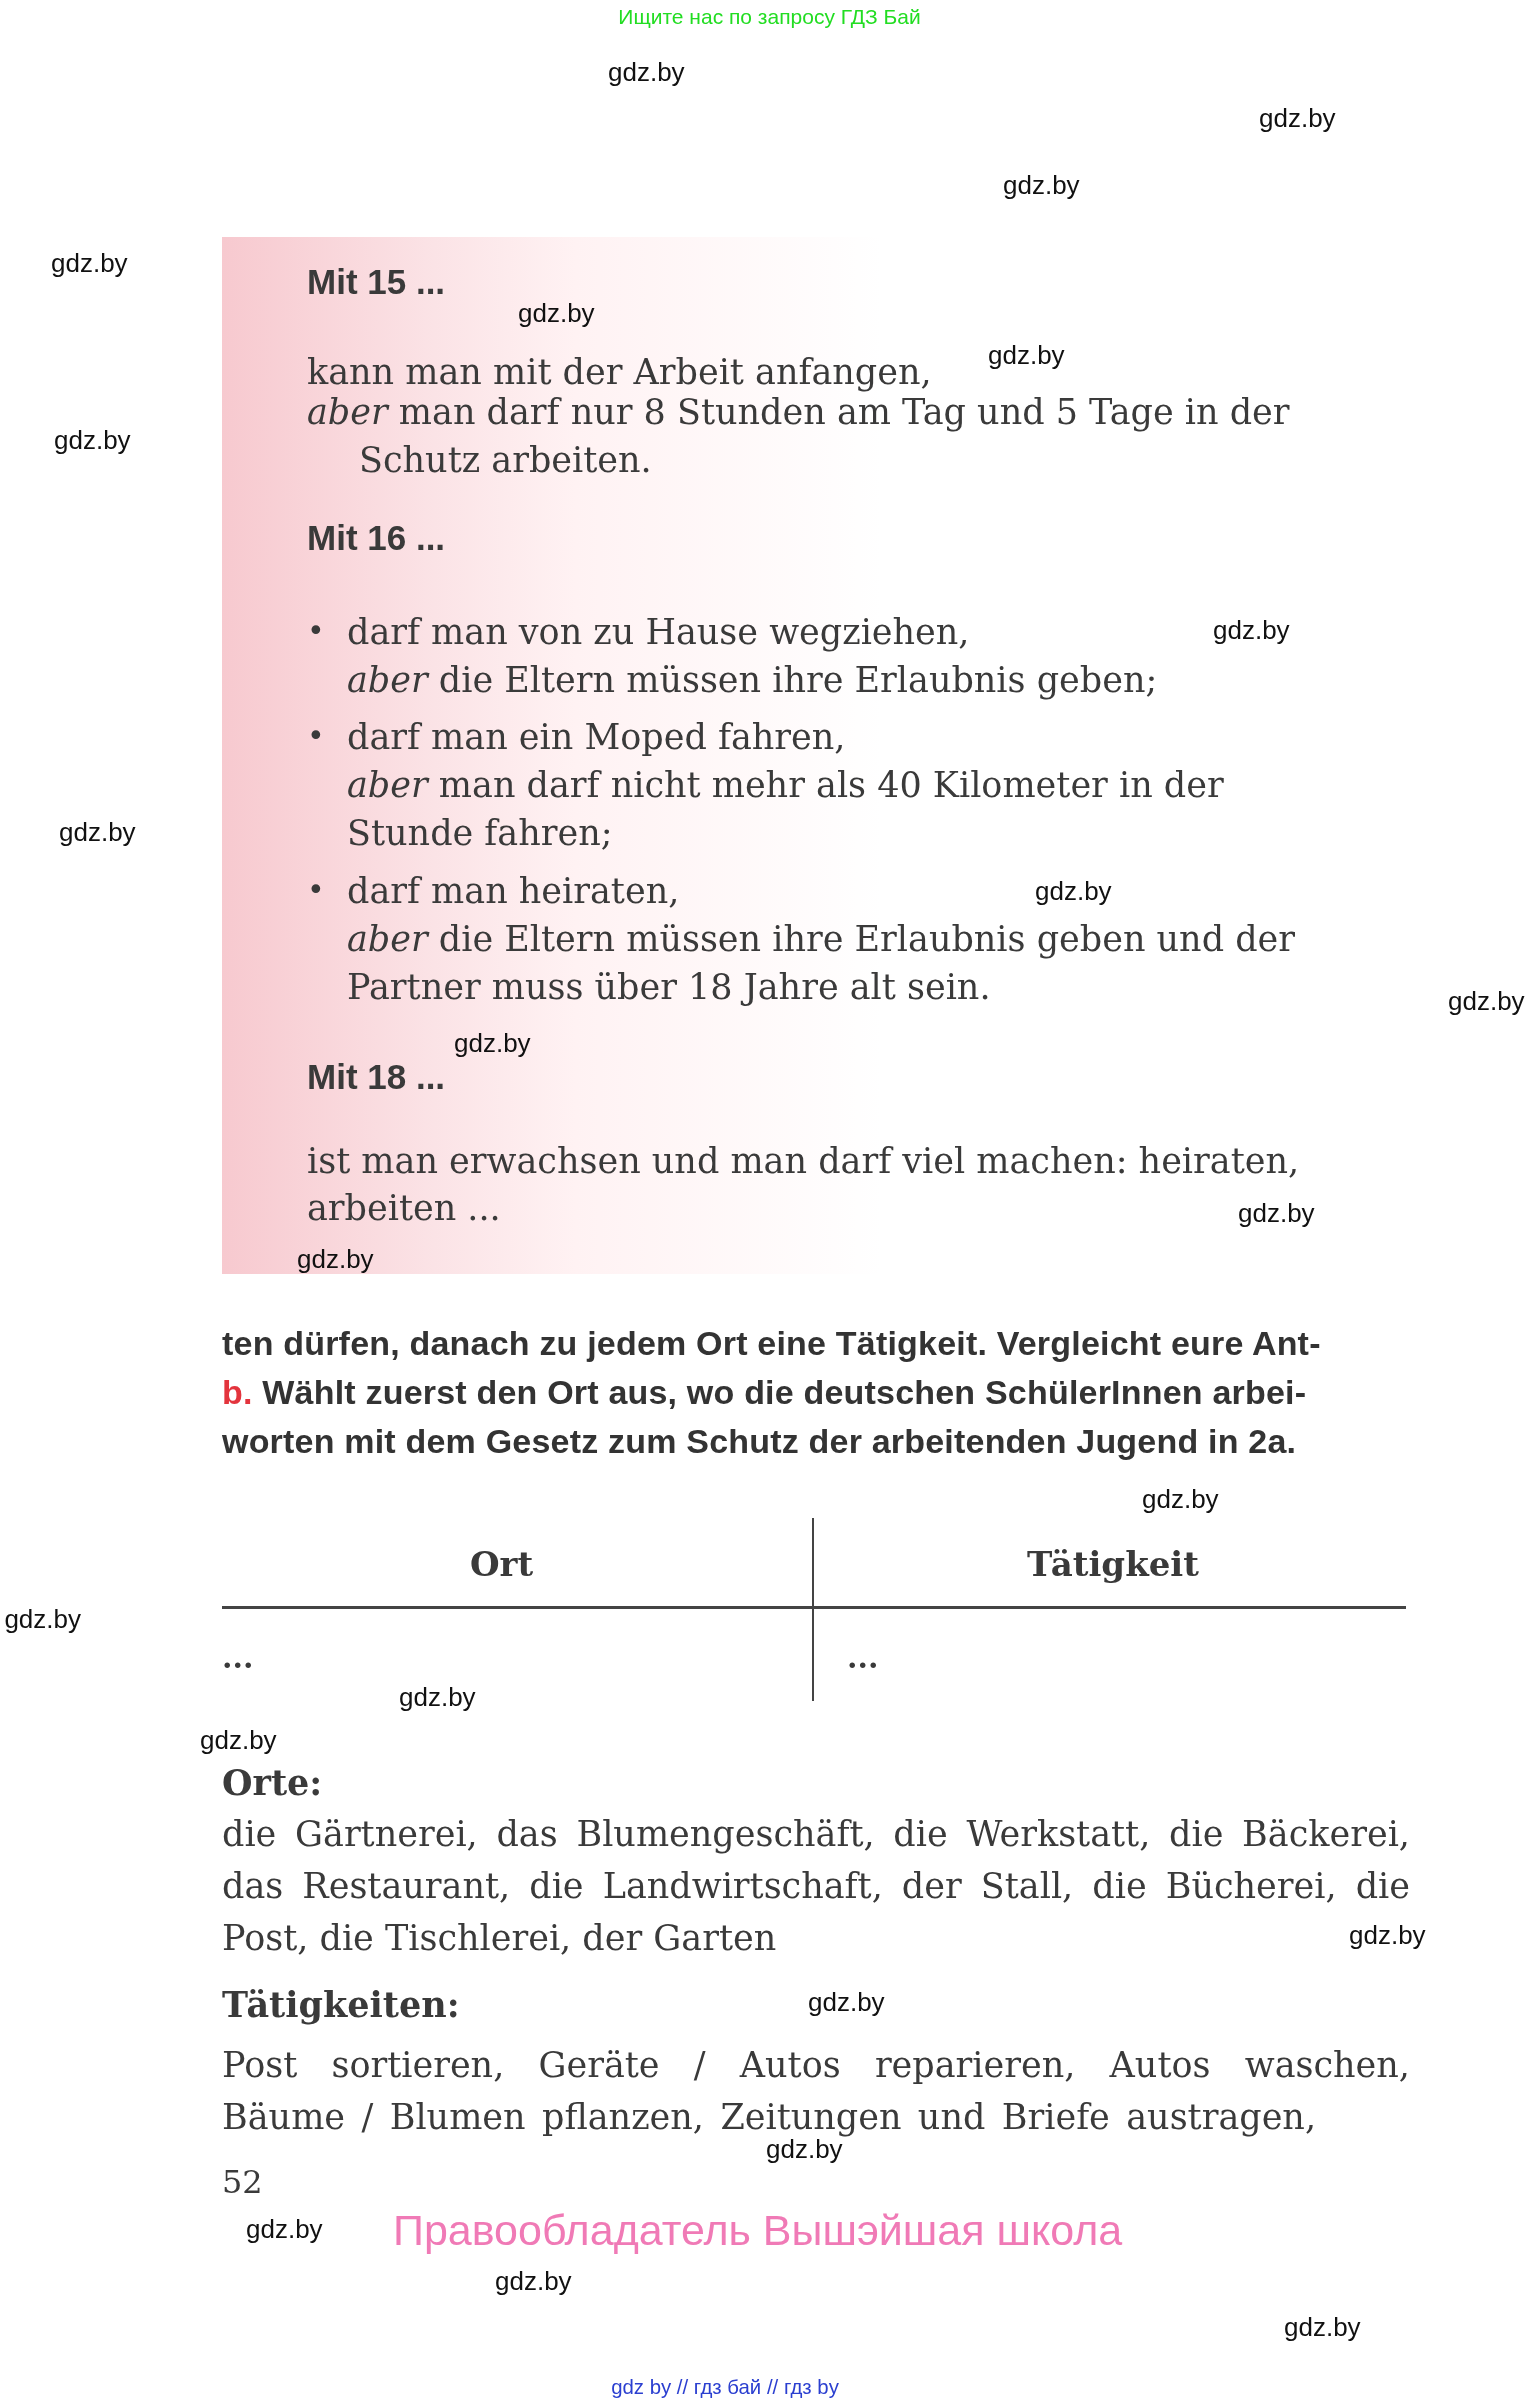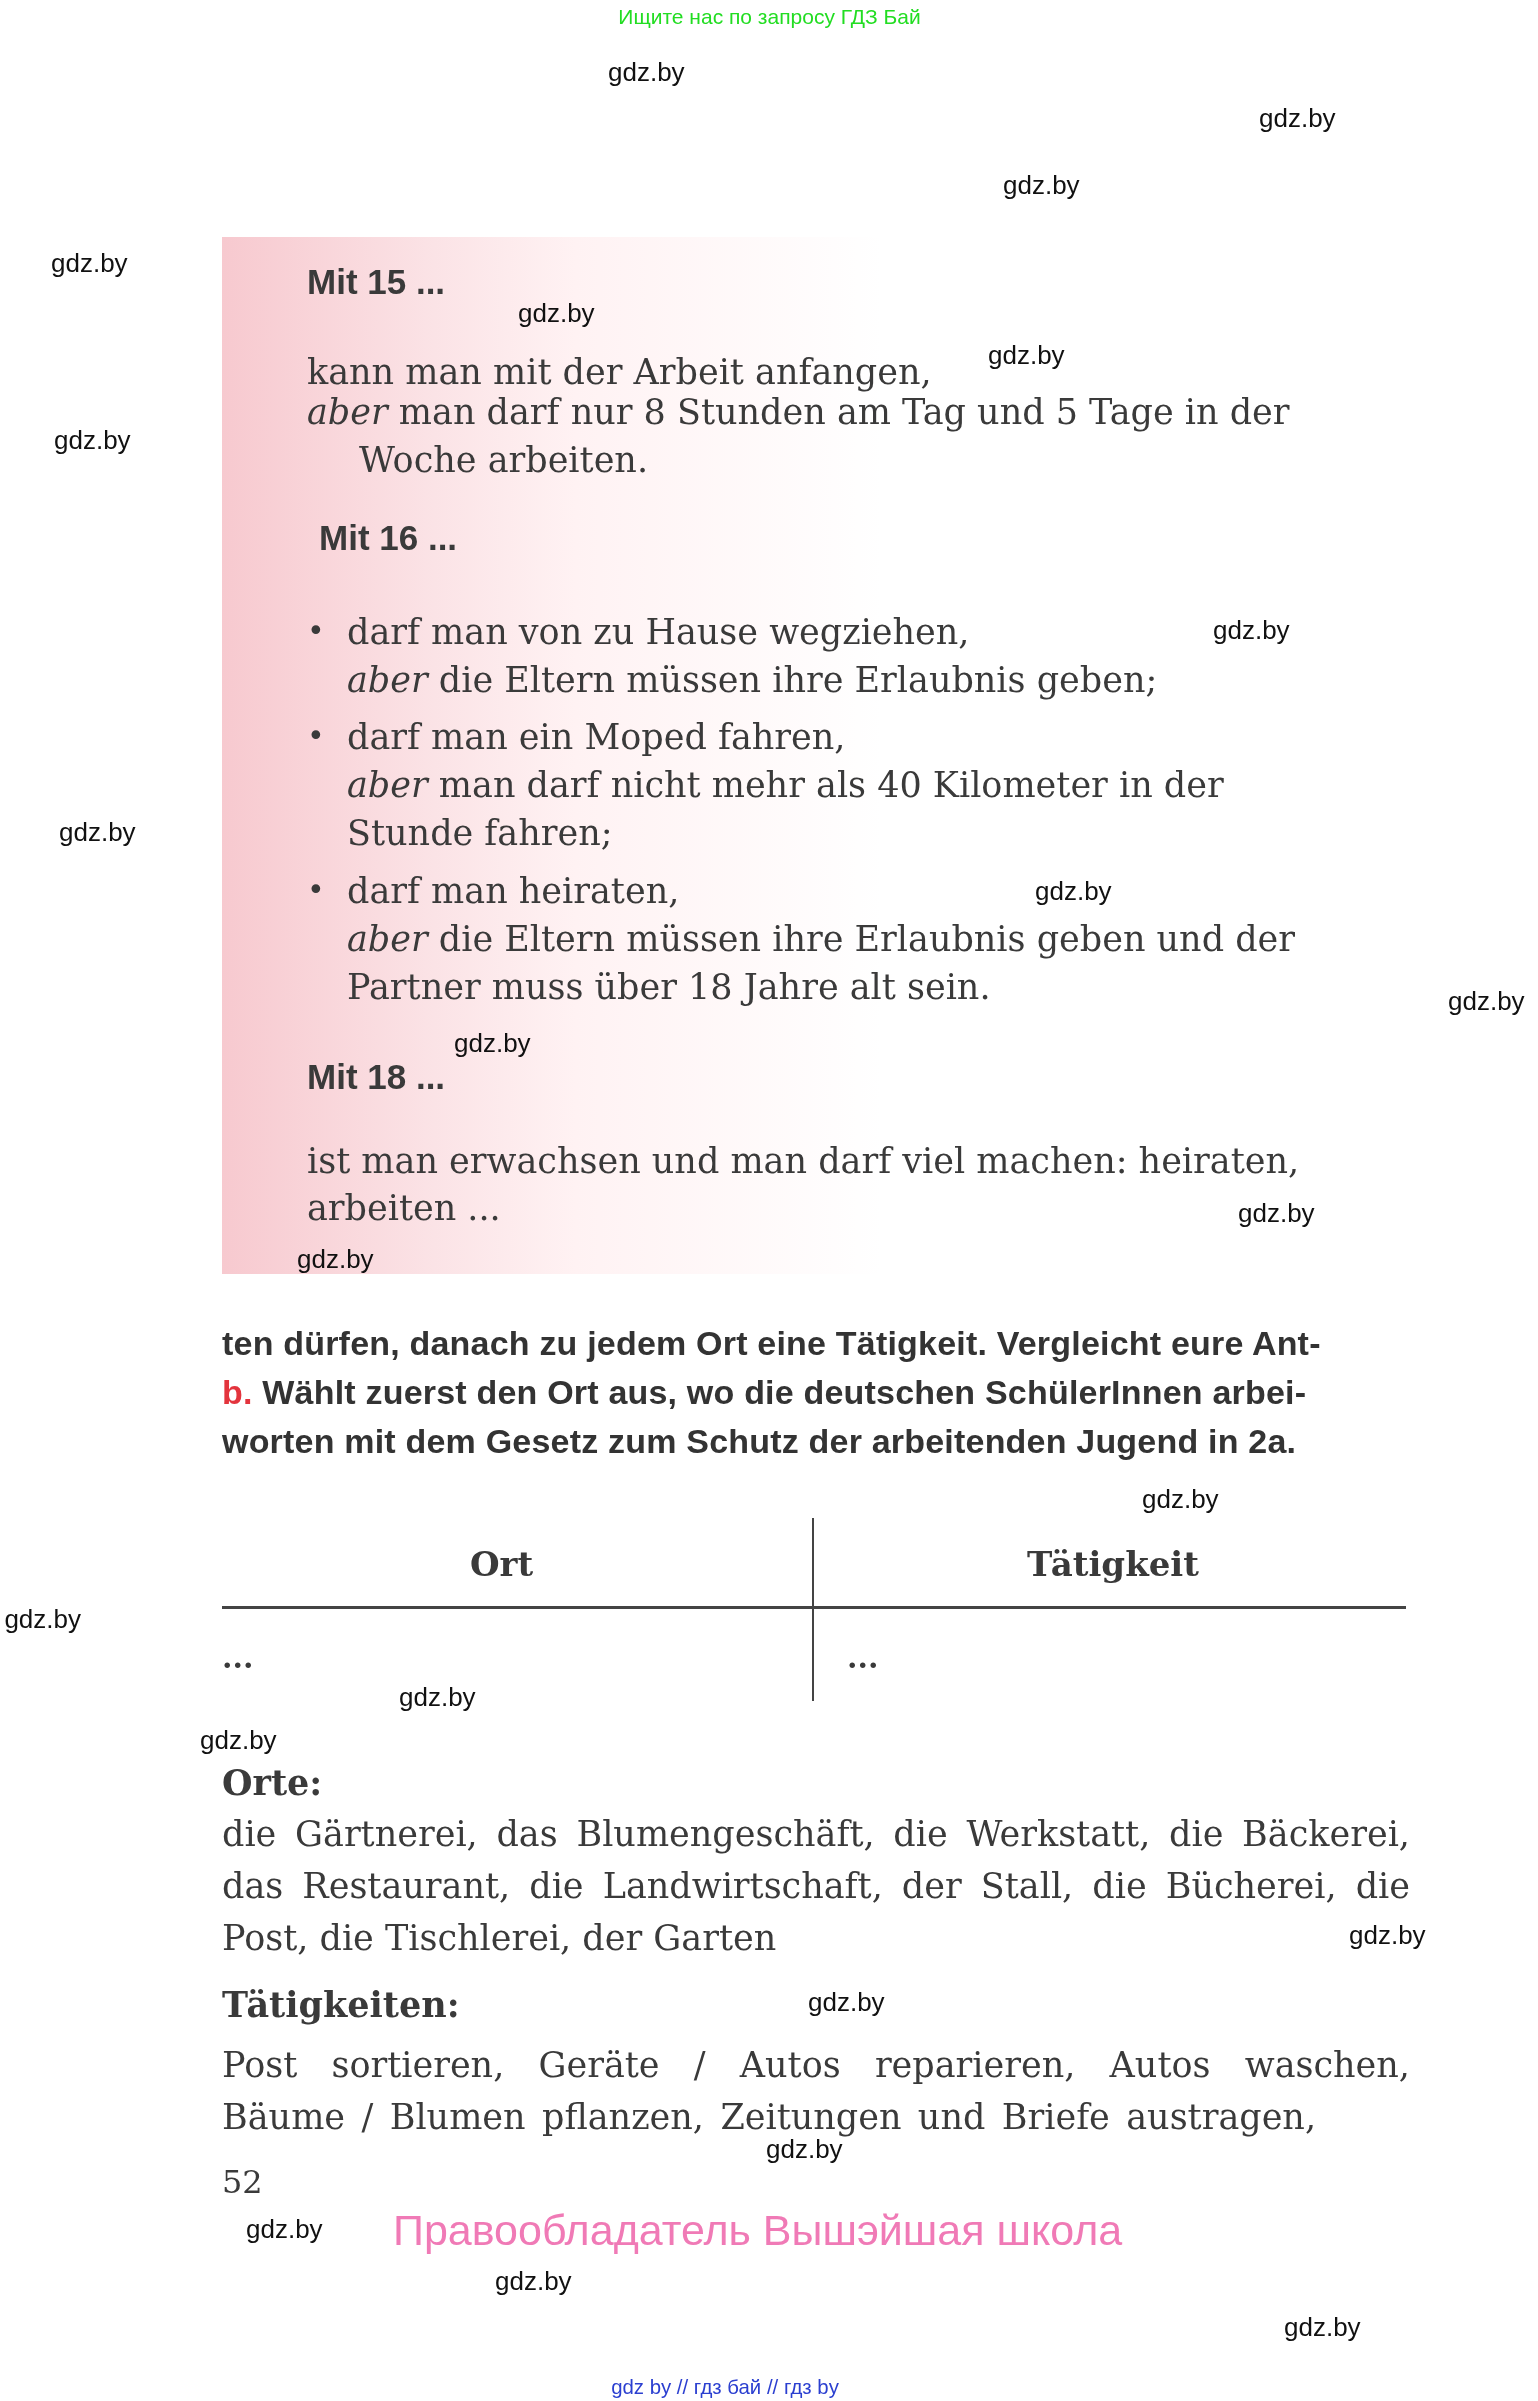--- a/index.html
+++ b/index.html
@@ -47,23 +47,23 @@
 <span class="wm" style="left:1213px; top:617px;">gdz.by</span>
 <span class="wm" style="left:1035px; top:878px;">gdz.by</span>
 <span class="wm" style="left:1448px; top:988px;">gdz.by</span>
 <span class="wm" style="left:454px; top:1030px;">gdz.by</span>
 <span class="wm" style="left:1238px; top:1200px;">gdz.by</span>
 <span class="wm" style="left:297px; top:1246px;">gdz.by</span>
 
 <div class="heading" style="top:262px;">Mit 15 ...</div>
 <div class="line" style="left:307px; top:347px;margin-top:8px;">kann man mit der Arbeit anfangen,</div>
 <div class="line" style="left:307px; top:395px;"><i>aber</i><span> man darf nur 8 Stunden am Tag und 5 Tage in der</span></div>
-<div class="line" style="left:359px; top:443px;">Woche arbeiten.</div>
+<div class="line" style="left:359px; top:443px;">Schutz arbeiten.</div>
 
-<div class="heading" style="top:518px;margin-left:12px;">Mit 16 ...</div>
+<div class="heading" style="top:518px;">Mit 16 ...</div>
 
 <span class="bullet" style="top:613px;">•</span>
 <div class="line" style="left:347px; top:615px;">darf man von zu Hause wegziehen,</div>
 <div class="line" style="left:347px; top:663px;"><i>aber</i><span> die Eltern müssen ihre Erlaubnis geben;</span></div>
 
 <span class="bullet" style="top:718px;">•</span>
 <div class="line" style="left:347px; top:720px;">darf man ein Moped fahren,</div>
 <div class="line" style="left:347px; top:768px;"><i>aber</i><span> man darf nicht mehr als 40 Kilometer in der</span></div>
 <div class="line" style="left:347px; top:816px;">Stunde fahren;</div>
 

